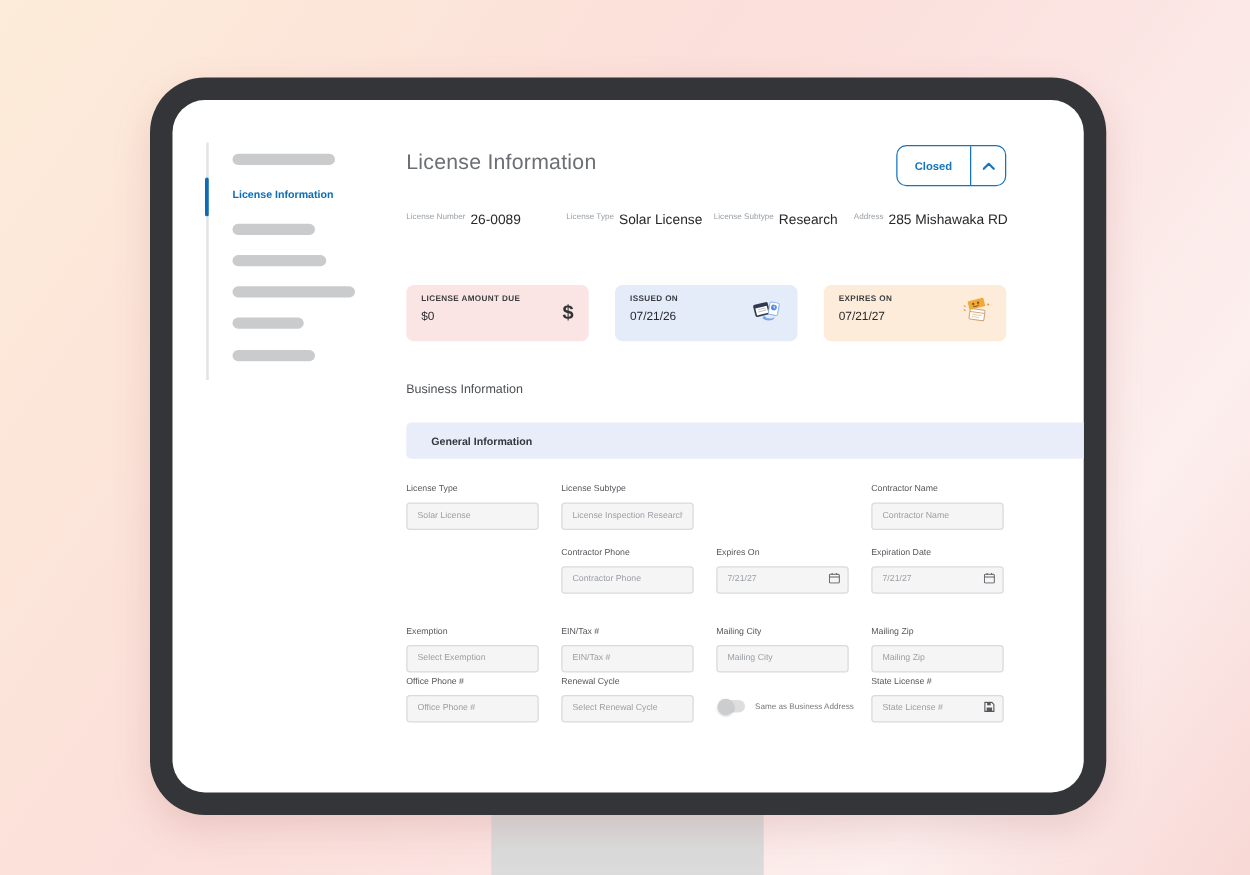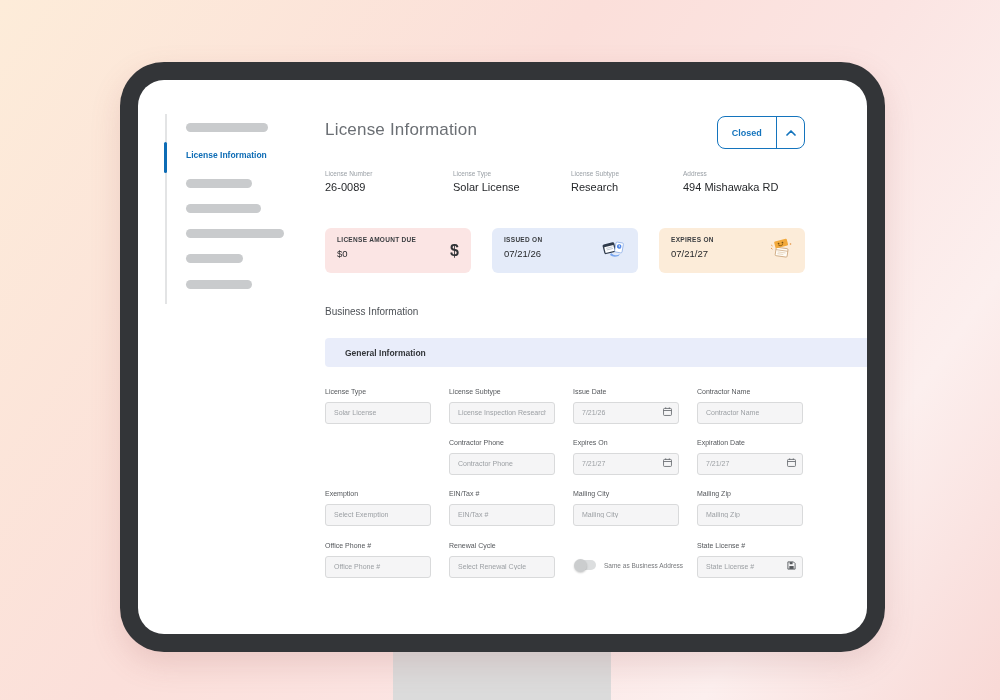--- a/index.html
+++ b/index.html
@@ -29,21 +29,21 @@
   
   .page-title { position:absolute; left:187px; top:40px; font-size:17px; color:#6b6f74; letter-spacing:.2px; }
   .status-btn { position:absolute; left:579px; top:36px; width:88px; height:33px;
     border:1.5px solid #1474bd; border-radius:8px; background:#fff; display:flex; cursor:pointer; }
   .status-label { flex:1; display:flex; align-items:center; justify-content:center;
     font-size:9px; font-weight:bold; color:#1474bd; }
   .status-divider { width:1.5px; background:#1474bd; }
   .status-chevron { width:27px; display:flex; align-items:center; justify-content:center; }
 
   
-  .summary-item { position:absolute; top:90px; display:flex; flex-direction:column; gap:4px; }
+  .summary-item { position:absolute; top:90px; display:flex; flex-direction:row; gap:4px; }
   .s1 { left:187px; } .s2 { left:315px; } .s3 { left:433px; } .s4 { left:545px; }
   .summary-label { font-size:6.5px; color:#9aa0a6; }
   .summary-value { font-size:11px; color:#26282b; }
 
   
   .card { position:absolute; top:148px; width:146px; height:45px; border-radius:6px; padding:8px 12px; }
   .card1 { left:187px; background:#fbe5e4; }
   .card2 { left:354px; background:#e4ebf9; }
   .card3 { left:521px; background:#fcecd9; }
   .card-label { font-size:6.5px; font-weight:bold; color:#3a3d40; letter-spacing:.3px; }
@@ -61,21 +61,21 @@
   .field { position:absolute; width:106px; display:flex; flex-direction:column; gap:6px; }
   .flabel { font-size:7px; color:#54575b; }
   .fwrap { position:relative; width:106px; }
   .finput { width:106px; height:22px; background:#f5f5f6; border:1px solid #d9dadb; border-radius:3px;
     font-size:7px; color:#505356; padding:0 8px; font-family:"Liberation Sans",sans-serif; outline:none; }
   .finput::placeholder { color:#9b9fa3; opacity:1; }
   .has-icon .finput { padding-right:20px; }
   .input-icon { position:absolute; right:7px; top:6px; line-height:0; }
 
   .c1 { left:187px; } .c2 { left:311px; } .c3 { left:435px; } .c4 { left:559px; }
-  .r1 { top:308px; } .r2 { top:359px; } .r3 { top:410px; } .r4 { top:462px; }
+  .r1 { top:308px; } .r2 { top:359px; } .r3 { top:422px; } .r4 { top:462px; }
 
   .toggle-row { position:absolute; left:437px; top:480px; display:flex; align-items:center; gap:8px; }
   .toggle { position:relative; width:21px; height:10px; border-radius:5px; background:#dcdedf; cursor:pointer; }
   .toggle-knob { position:absolute; left:-1px; top:-1.5px; width:13px; height:13px; border-radius:50%;
     background:#cbcdce; box-shadow:0 1px 2px rgba(0,0,0,.2); }
   .toggle-label { font-size:6.5px; color:#77797c; }
 </style>
 </head>
 <body>
 
@@ -112,21 +112,21 @@
     <div class="summary-item s2">
       <div class="summary-label">License Type</div>
       <div class="summary-value">Solar License</div>
     </div>
     <div class="summary-item s3">
       <div class="summary-label">License Subtype</div>
       <div class="summary-value">Research</div>
     </div>
     <div class="summary-item s4">
       <div class="summary-label">Address</div>
-      <div class="summary-value">494 Mishawaka RD</div>
+      <div class="summary-value">285 Mishawaka RD</div>
     </div>
 
     <div class="card card1">
       <div class="card-label">LICENSE AMOUNT DUE</div>
       <div class="card-value">$0</div>
       <div class="card-icon dollar-glyph">$</div>
     </div>
     <div class="card card2">
       <div class="card-label">ISSUED ON</div>
       <div class="card-value">07/21/26</div>
@@ -178,32 +178,20 @@
     </div>
 
     <div class="field c1 r1">
       <label class="flabel">License Type</label>
       <div class="fwrap"><input class="finput" placeholder="Solar License" style=""></div>
     </div>
     <div class="field c2 r1">
       <label class="flabel">License Subtype</label>
       <div class="fwrap"><input class="finput" placeholder="License Inspection Research" style=""></div>
     </div>
-    <div class="field c3 r1">
-      <label class="flabel">Issue Date</label>
-      <div class="fwrap has-icon">
-        <input class="finput" placeholder="7/21/26" style="">
-        <span class="input-icon"><svg width="9" height="9" viewBox="0 0 10 10">
-              <rect x="0.6" y="1.6" width="8.8" height="7.8" rx="1" fill="none" stroke="#5f6368" stroke-width="0.9"></rect>
-              <line x1="0.6" y1="3.9" x2="9.4" y2="3.9" stroke="#5f6368" stroke-width="0.9"></line>
-              <line x1="3" y1="0.4" x2="3" y2="2" stroke="#5f6368" stroke-width="0.9"></line>
-              <line x1="7" y1="0.4" x2="7" y2="2" stroke="#5f6368" stroke-width="0.9"></line>
-            </svg></span>
-      </div>
-    </div>
     <div class="field c4 r1">
       <label class="flabel">Contractor Name</label>
       <div class="fwrap"><input class="finput" placeholder="Contractor Name" style=""></div>
     </div>
 
     <div class="field c2 r2">
       <label class="flabel">Contractor Phone</label>
       <div class="fwrap"><input class="finput" placeholder="Contractor Phone" style=""></div>
     </div>
     <div class="field c3 r2">

